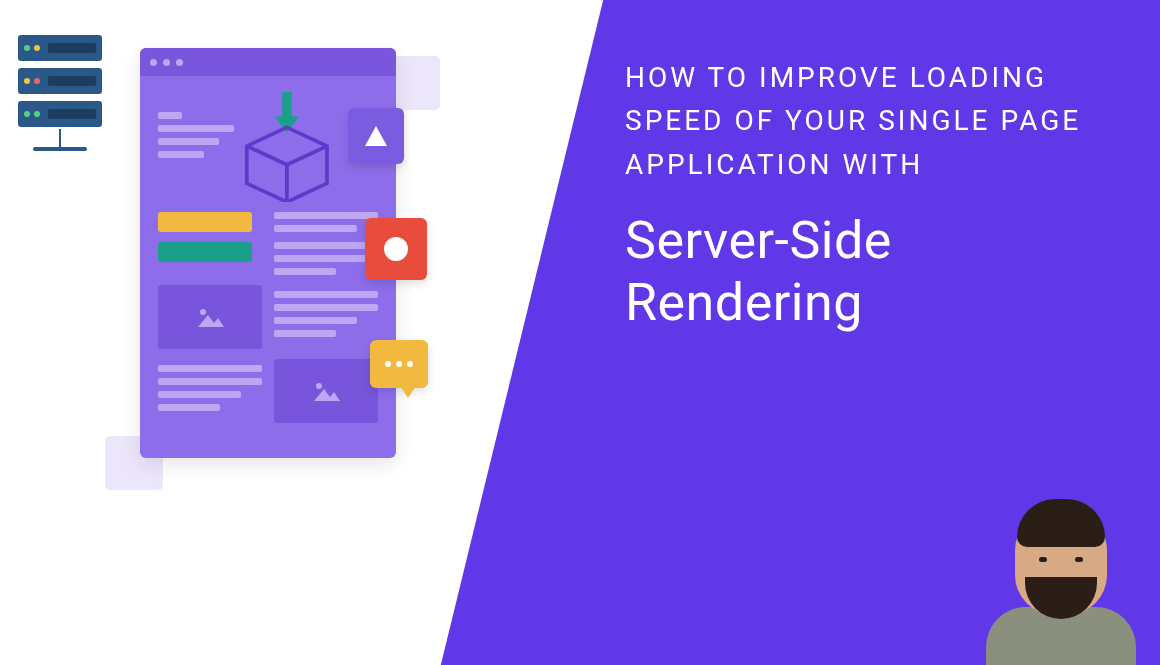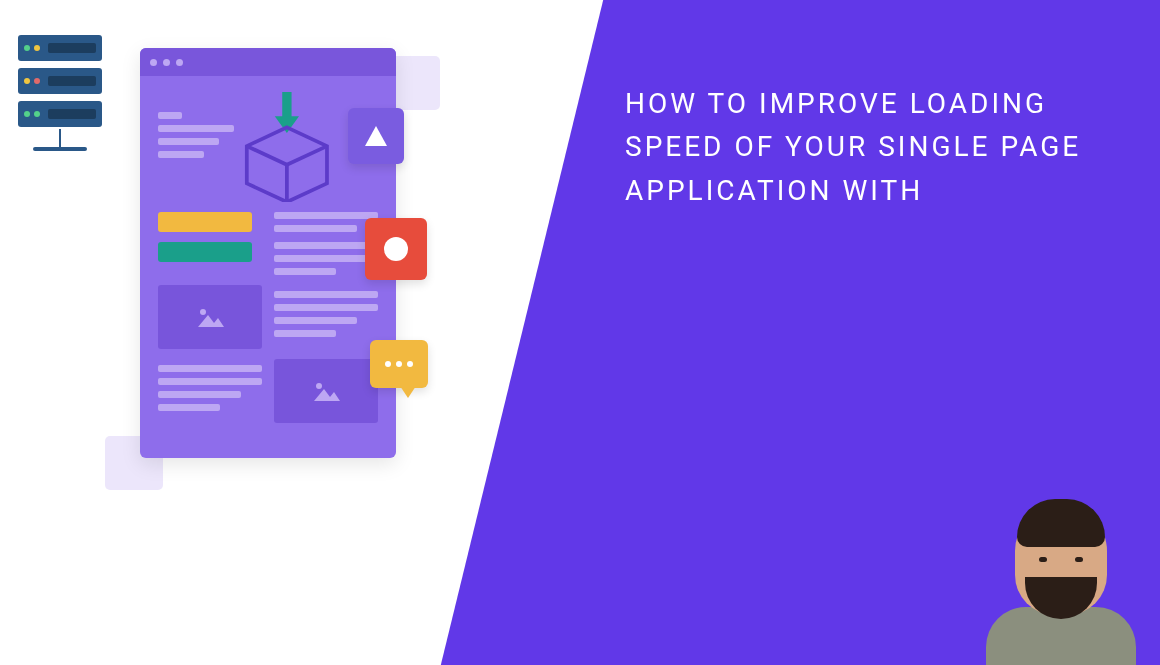--- a/index.html
+++ b/index.html
@@ -138,21 +138,20 @@
       z-index: 3;
       color: #ffffff;
     }
     .subtitle {
       font-size: 28px;
       line-height: 1.55;
       letter-spacing: 3px;
       font-weight: 400;
       text-transform: uppercase;
       margin-bottom: 24px;
-      margin-top: 26px;
     }
     .title {
       font-size: 52px;
       line-height: 1.18;
       font-weight: 400;
       letter-spacing: 0.5px;
     }
 
     
     .avatar {
@@ -298,20 +297,21 @@
   <div class="chat-dots">
       <span class="chat-dot"></span>
       <span class="chat-dot"></span>
       <span class="chat-dot"></span>
     </div>
   <div class="chat-tail"></div>
 </div>
 
 <div class="text-block">
   <div class="subtitle">HOW TO IMPROVE LOADING SPEED OF YOUR SINGLE PAGE APPLICATION WITH</div>
+  <div class="title">Server-Side Rendering</div>
 </div>
 
 <div class="avatar">
   <div class="avatar-head">
     <div class="avatar-hair"></div>
     <div class="avatar-eye l"></div>
     <div class="avatar-eye r"></div>
     <div class="avatar-beard"></div>
   </div>
   <div class="avatar-shirt"></div>

